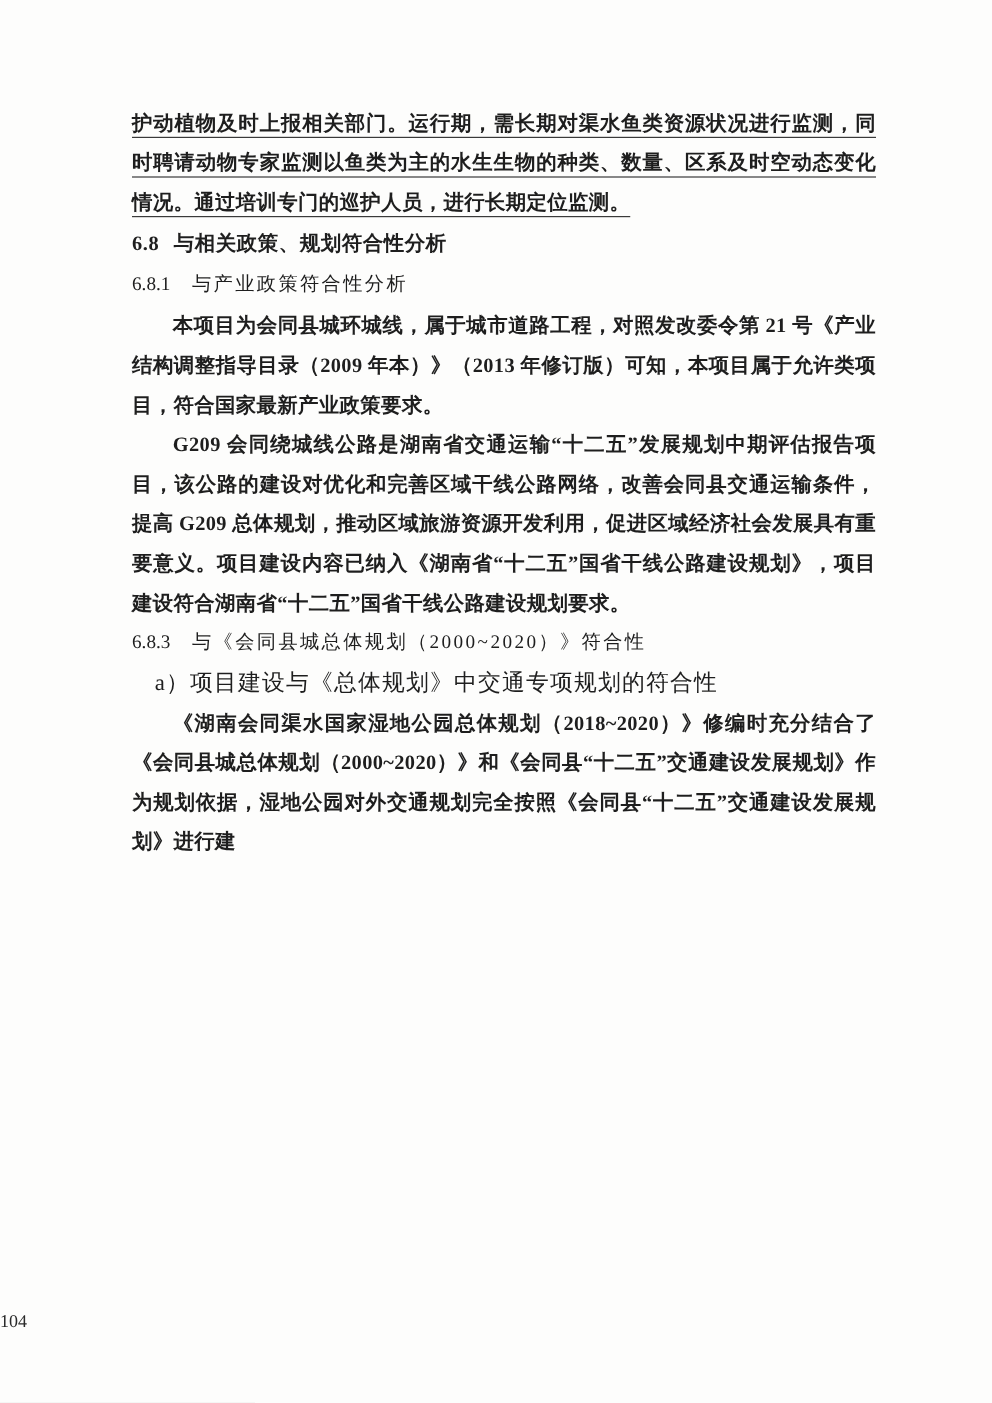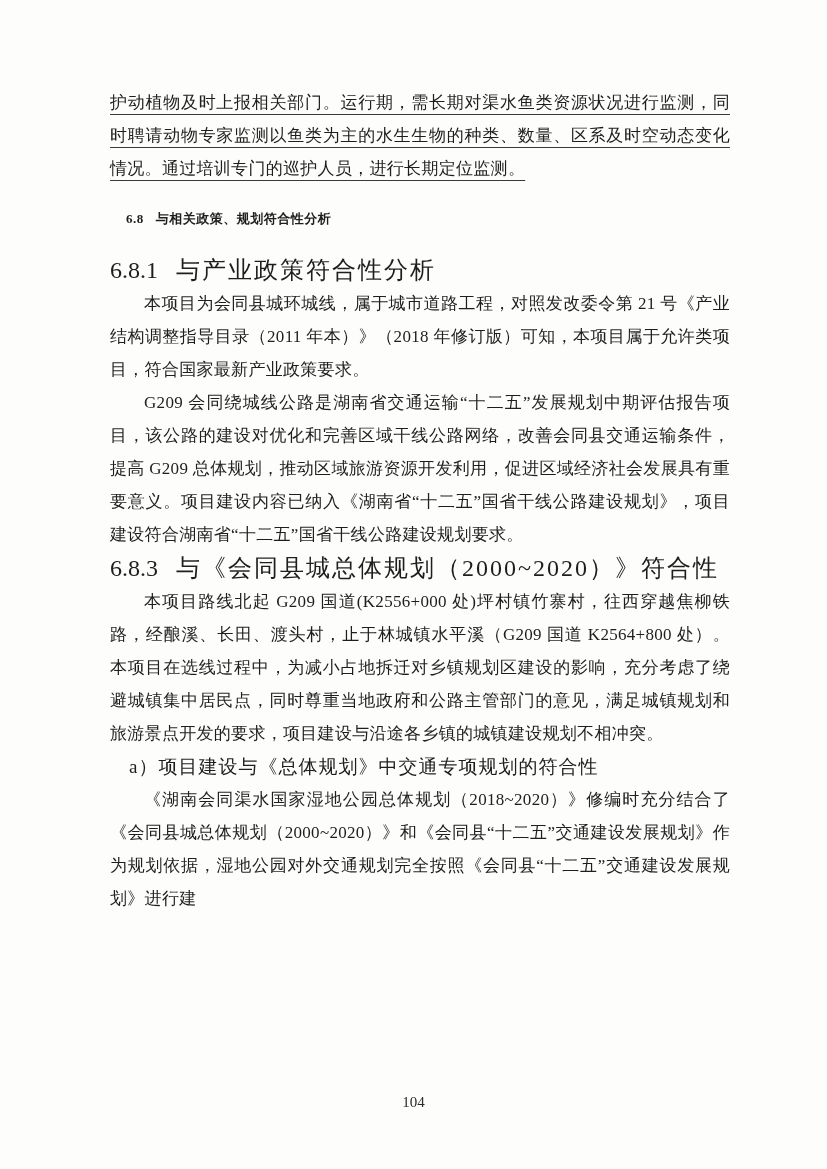--- a/index.html
+++ b/index.html
@@ -19,86 +19,85 @@
     top: 86px;
     width: 620px;
     text-align: justify;
   }
   .para {
     margin: 0;
     font-size: 17px;
     line-height: 33px;
     text-indent: 2em;
     letter-spacing: 0.3px;
+    font-weight: bold;
   }
   .para.no-indent { text-indent: 0; }
   .underlined {
     text-decoration: underline;
     text-decoration-thickness: 1px;
     text-decoration-color: #3a3a3a;
     text-underline-offset: 6px;
   }
   .h-main {
-    margin: 16px;
-    font-size: 13px;
+    margin: 0;
+    font-size: 17px;
     line-height: 36px;
     font-weight: bold;
     font-family: "Liberation Sans", "DejaVu Sans", sans-serif;
     letter-spacing: 0.5px;
   }
   .h-main .num { margin-right: 12px; font-family: "Liberation Serif", "DejaVu Serif", serif; }
   .h-sub {
     margin: 0;
-    font-size: 24px;
+    font-size: 16px;
     line-height: 34px;
     font-weight: normal;
     letter-spacing: 2px;
   }
   .h-sub .num { letter-spacing: 0; margin-right: 18px; }
   .lead-item {
     margin: 0;
     font-size: 19px;
     line-height: 33px;
     text-indent: 1em;
     letter-spacing: 1px;
   }
   .page-number {
     position: absolute;
     left: 0;
     right: 0;
     top: 1094px;
-    text-align: center;
     font-size: 15px;
     color: #2a2a2a;
   }
 </style>
 </head>
 <body>
 
 <div class="page">
   <div class="content">
 
     <p class="para no-indent underlined">护动植物及时上报相关部门。运行期，需长期对渠水鱼类资源状况进行监测，同时聘请动物专家监测以鱼类为主的水生生物的种类、数量、区系及时空动态变化情况。通过培训专门的巡护人员，进行长期定位监测。</p>
 
     <h2 class="h-main">
       <span class="num">6.8</span><span>与相关政策、规划符合性分析</span>
     </h2>
 
     <h3 class="h-sub">
       <span class="num">6.8.1</span><span>与产业政策符合性分析</span>
     </h3>
-    <p class="para">本项目为会同县城环城线，属于城市道路工程，对照发改委令第 21 号《产业结构调整指导目录（2011 年本）》（2018 年修订版）可知，本项目属于允许类项目，符合国家最新产业政策要求。</p>
+    <p class="para">本项目为会同县城环城线，属于城市道路工程，对照发改委令第 21 号《产业结构调整指导目录（2009 年本）》（2013 年修订版）可知，本项目属于允许类项目，符合国家最新产业政策要求。</p>
 
     <p class="para">G209 会同绕城线公路是湖南省交通运输“十二五”发展规划中期评估报告项目，该公路的建设对优化和完善区域干线公路网络，改善会同县交通运输条件，提高 G209 总体规划，推动区域旅游资源开发利用，促进区域经济社会发展具有重要意义。项目建设内容已纳入《湖南省“十二五”国省干线公路建设规划》，项目建设符合湖南省“十二五”国省干线公路建设规划要求。</p>
 
     <h3 class="h-sub">
       <span class="num">6.8.3</span><span>与《会同县城总体规划（2000~2020）》符合性</span>
     </h3>
 
-    <p class="para">本项目路线北起 G209 国道(K2556+000 处)坪村镇竹寨村，往西穿越焦柳铁路，经酿溪、长田、渡头村，止于林城镇水平溪（G209 国道 K2564+800 处）。本项目在选线过程中，为减小占地拆迁对乡镇规划区建设的影响，充分考虑了绕避城镇集中居民点，同时尊重当地政府和公路主管部门的意见，满足城镇规划和旅游景点开发的要求，项目建设与沿途各乡镇的城镇建设规划不相冲突。</p>
 
     <p class="lead-item">a）项目建设与《总体规划》中交通专项规划的符合性</p>
     <p class="para">《湖南会同渠水国家湿地公园总体规划（2018~2020）》修编时充分结合了《会同县城总体规划（2000~2020）》和《会同县“十二五”交通建设发展规划》作为规划依据，湿地公园对外交通规划完全按照《会同县“十二五”交通建设发展规划》进行建</p>
 
   </div>
 
   <div class="page-number">104</div>
 </div>
 
 </body></html>

